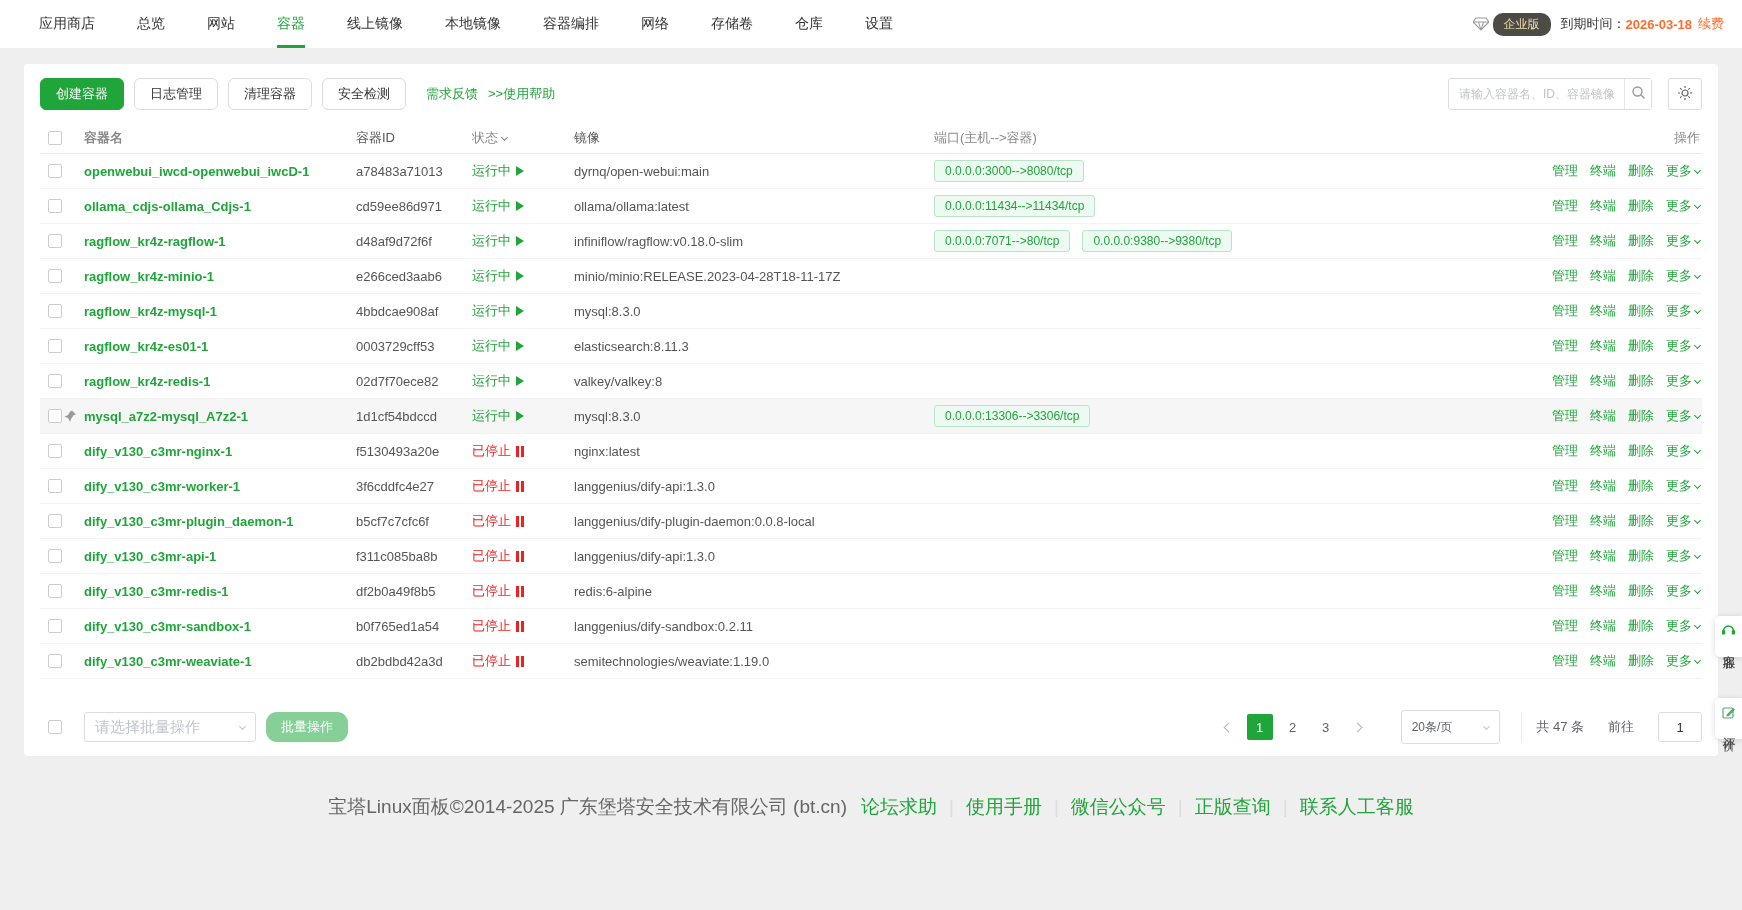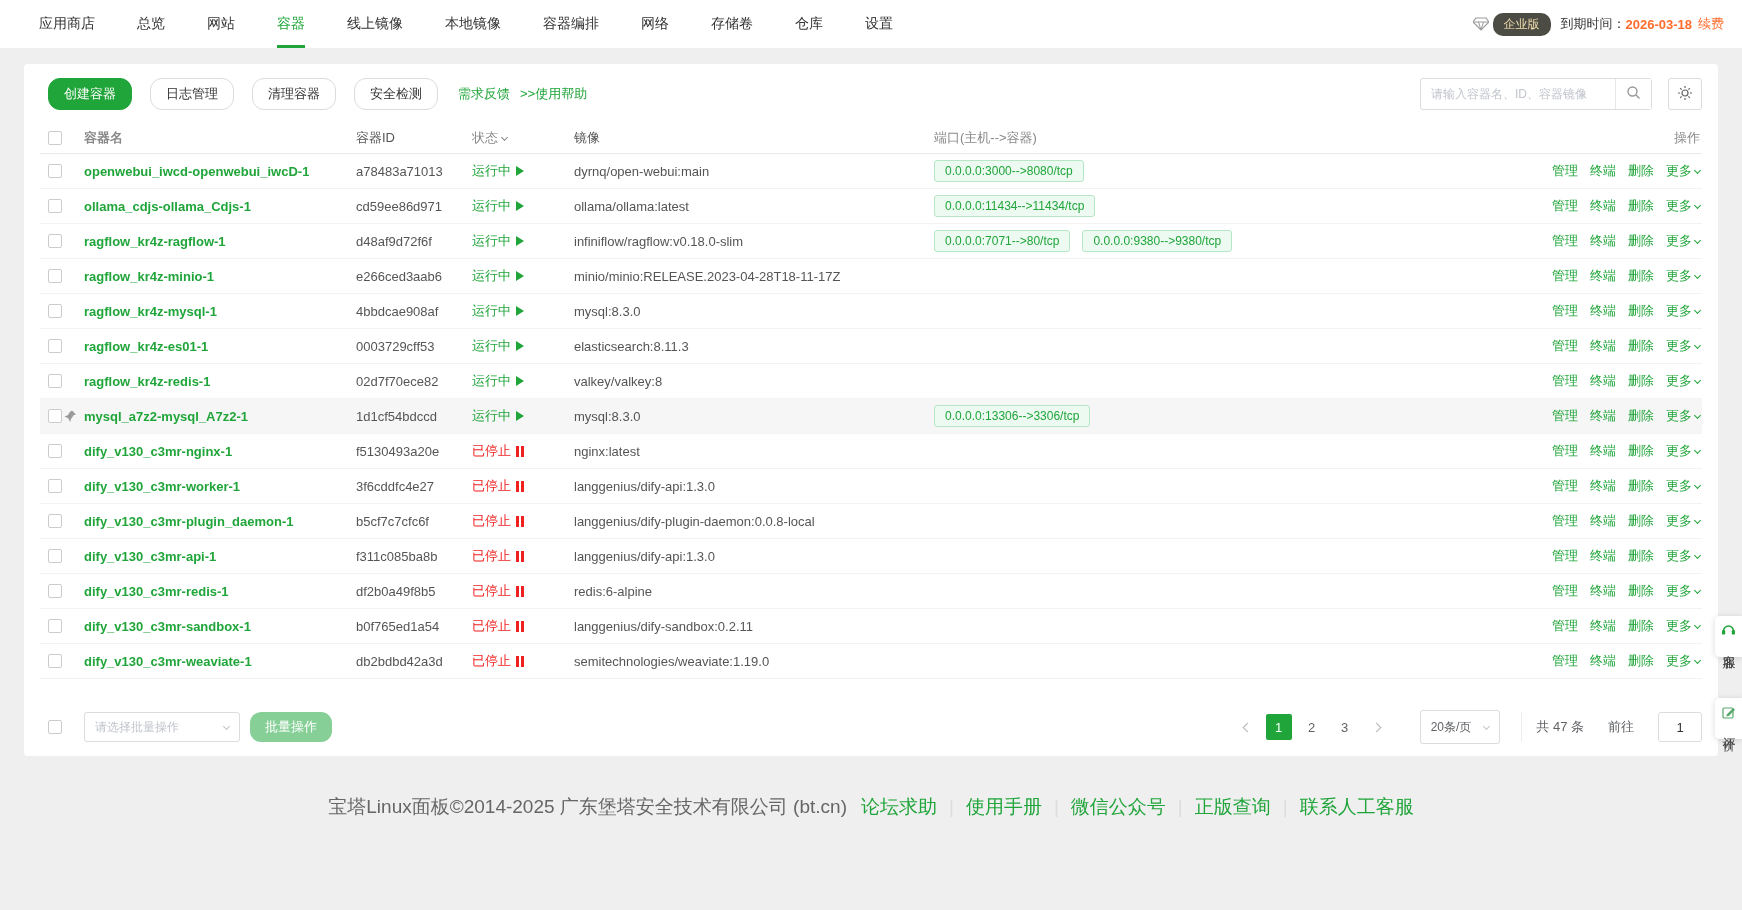--- a/index.html
+++ b/index.html
@@ -17,25 +17,25 @@
   .diamond-icon { display:inline-flex; margin-right:4px; }
   .license-pill { background:#4c4c45; color:#f3dfae; padding:3px 11px; border-radius:10px; font-size:12px; }
   .expiry-label { color:#333; margin-left:10px; }
   .expiry-date { color:#ff6c2c; font-weight:bold; }
   .renew-link { color:#ff6c2c; margin-left:6px; }
 
   
   .card { margin:16px 24px 0; background:#fff; border-radius:4px; padding:14px 16px 12px; height:692px; display:flex; flex-direction:column; }
 
   .toolbar { display:flex; align-items:center; }
-  .btn { height:32px; padding:0 15px; border:1px solid #dcdcdc; background:#fff; border-radius:12px; font-size:13px; color:#333; cursor:pointer; margin-right:10px; font-family:inherit;margin-left:8px; }
+  .btn { height:32px; padding:0 15px; border:1px solid #dcdcdc; background:#fff; border-radius:6px; font-size:13px; color:#333; cursor:pointer; margin-right:10px; font-family:inherit; }
   .btn-primary { background:#20a53a; border-color:#20a53a; color:#fff; }
   .tool-link { color:#20a53a; font-size:13px; margin-left:10px; }
   .search-wrap { margin-left:auto; display:flex; align-items:center; }
-  .search-box { display:flex; border:1px solid #dcdcdc; border-radius:3px; height:32px; width:232px; background:#fff; }
+  .search-box { display:flex; border:1px solid #dcdcdc; border-radius:3px; height:32px; width:204px; background:#fff; }
   .search-input { flex:1; border:0; outline:0; padding:0 10px; font-size:12px; color:#333; background:transparent; font-family:inherit; }
   .search-input::placeholder { color:#c0c4cc; }
   .search-btn { width:36px; border:0; border-left:1px solid #e6e6e6; background:#fff; display:flex; align-items:center; justify-content:center; cursor:pointer; }
   .gear-btn { width:34px; height:32px; border:1px solid #dcdcdc; border-radius:3px; margin-left:16px; background:#fff; display:flex; align-items:center; justify-content:center; cursor:pointer; }
 
   
   .table { margin-top:12px; }
   .thead { display:flex; align-items:center; height:32px; border-bottom:1px solid #ebebeb; color:#888; font-size:13px; }
   .tbody { height:533px; overflow:hidden; }
   .row { display:flex; align-items:center; height:35px; border-bottom:1px solid #f3f3f3; }
@@ -61,29 +61,29 @@
 
   .port { background:#ecfaf1; border:1px solid #b6e6c5; color:#20a53a; font-size:12px; padding:3px 10px; border-radius:3px; white-space:nowrap; }
 
   .act { color:#20a53a; font-size:13px; white-space:nowrap; }
   .caret { display:inline-block; width:5px; height:5px; border:solid currentColor; border-width:0 1px 1px 0; transform:rotate(45deg); margin-left:3px; margin-bottom:2px; }
   .head-caret { display:inline-block; width:5px; height:5px; border:solid #888; border-width:0 1px 1px 0; transform:rotate(45deg); margin-left:4px; margin-bottom:2px; }
 
   
   .batchbar { margin-top:auto; display:flex; align-items:center; padding-top:12px; }
   .batch-check { margin-left:8px; }
-  .batch-select { width:156px; height:30px; border:1px solid #dcdcdc; border-radius:3px; color:#c0c4cc; display:flex; align-items:center; justify-content:space-between; padding:0 10px; font-size:12px; margin-left:22px; cursor:pointer; background:#fff; }
+  .batch-select { width:172px; height:30px; border:1px solid #dcdcdc; border-radius:3px; color:#c0c4cc; display:flex; align-items:center; justify-content:space-between; padding:0 10px; font-size:15px; margin-left:22px; cursor:pointer; background:#fff; }
   .batch-btn { height:30px; padding:0 15px; background:#86d097; color:#fff; border:0; border-radius:11px; margin-left:10px; font-size:13px; cursor:pointer; font-family:inherit; }
   .pager { margin-left:auto; display:flex; align-items:center; gap:7px; }
   .page-btn { min-width:26px; height:26px; display:flex; align-items:center; justify-content:center; color:#606266; border-radius:2px; cursor:pointer; font-size:13px; }
   .page-btn.v-active { background:#20a53a; color:#fff; }
   .chev { display:inline-block; width:7px; height:7px; border:solid #b4b4b4; border-width:0 1px 1px 0; }
   .chev-left { transform:rotate(135deg); margin-left:3px; }
   .chev-right { transform:rotate(-45deg); margin-right:3px; }
-  .size-select { border:1px solid #dcdcdc; height:30px; border-radius:3px; padding:16px 10px; display:flex; align-items:center; gap:10px; color:#606266; font-size:12px; margin:0 14px 0 22px; cursor:pointer; background:#fff; }
+  .size-select { border:1px solid #dcdcdc; height:30px; border-radius:3px; padding:16px 10px; display:flex; align-items:center; gap:29px; color:#606266; font-size:12px; margin:0 14px 0 22px; cursor:pointer; background:#fff; }
   .total-wrap { display:flex; align-items:center; border-left:1px solid #ececec; padding-left:14px; color:#606266; gap:24px; }
   .goto-input { width:44px; height:30px; border:1px solid #dcdcdc; border-radius:3px; text-align:center; font-size:13px; color:#333; outline:none; font-family:inherit; }
 
   
   .footer { margin-top:38px; display:flex; justify-content:center; align-items:center; color:#666; font-size:19px; }
   .footer-links { display:flex; align-items:center; margin-left:14px; }
   .flink { color:#20a53a; cursor:pointer; }
   .flink + .flink::before { content:"|"; color:#ddd; margin:0 12px; }
 
   

